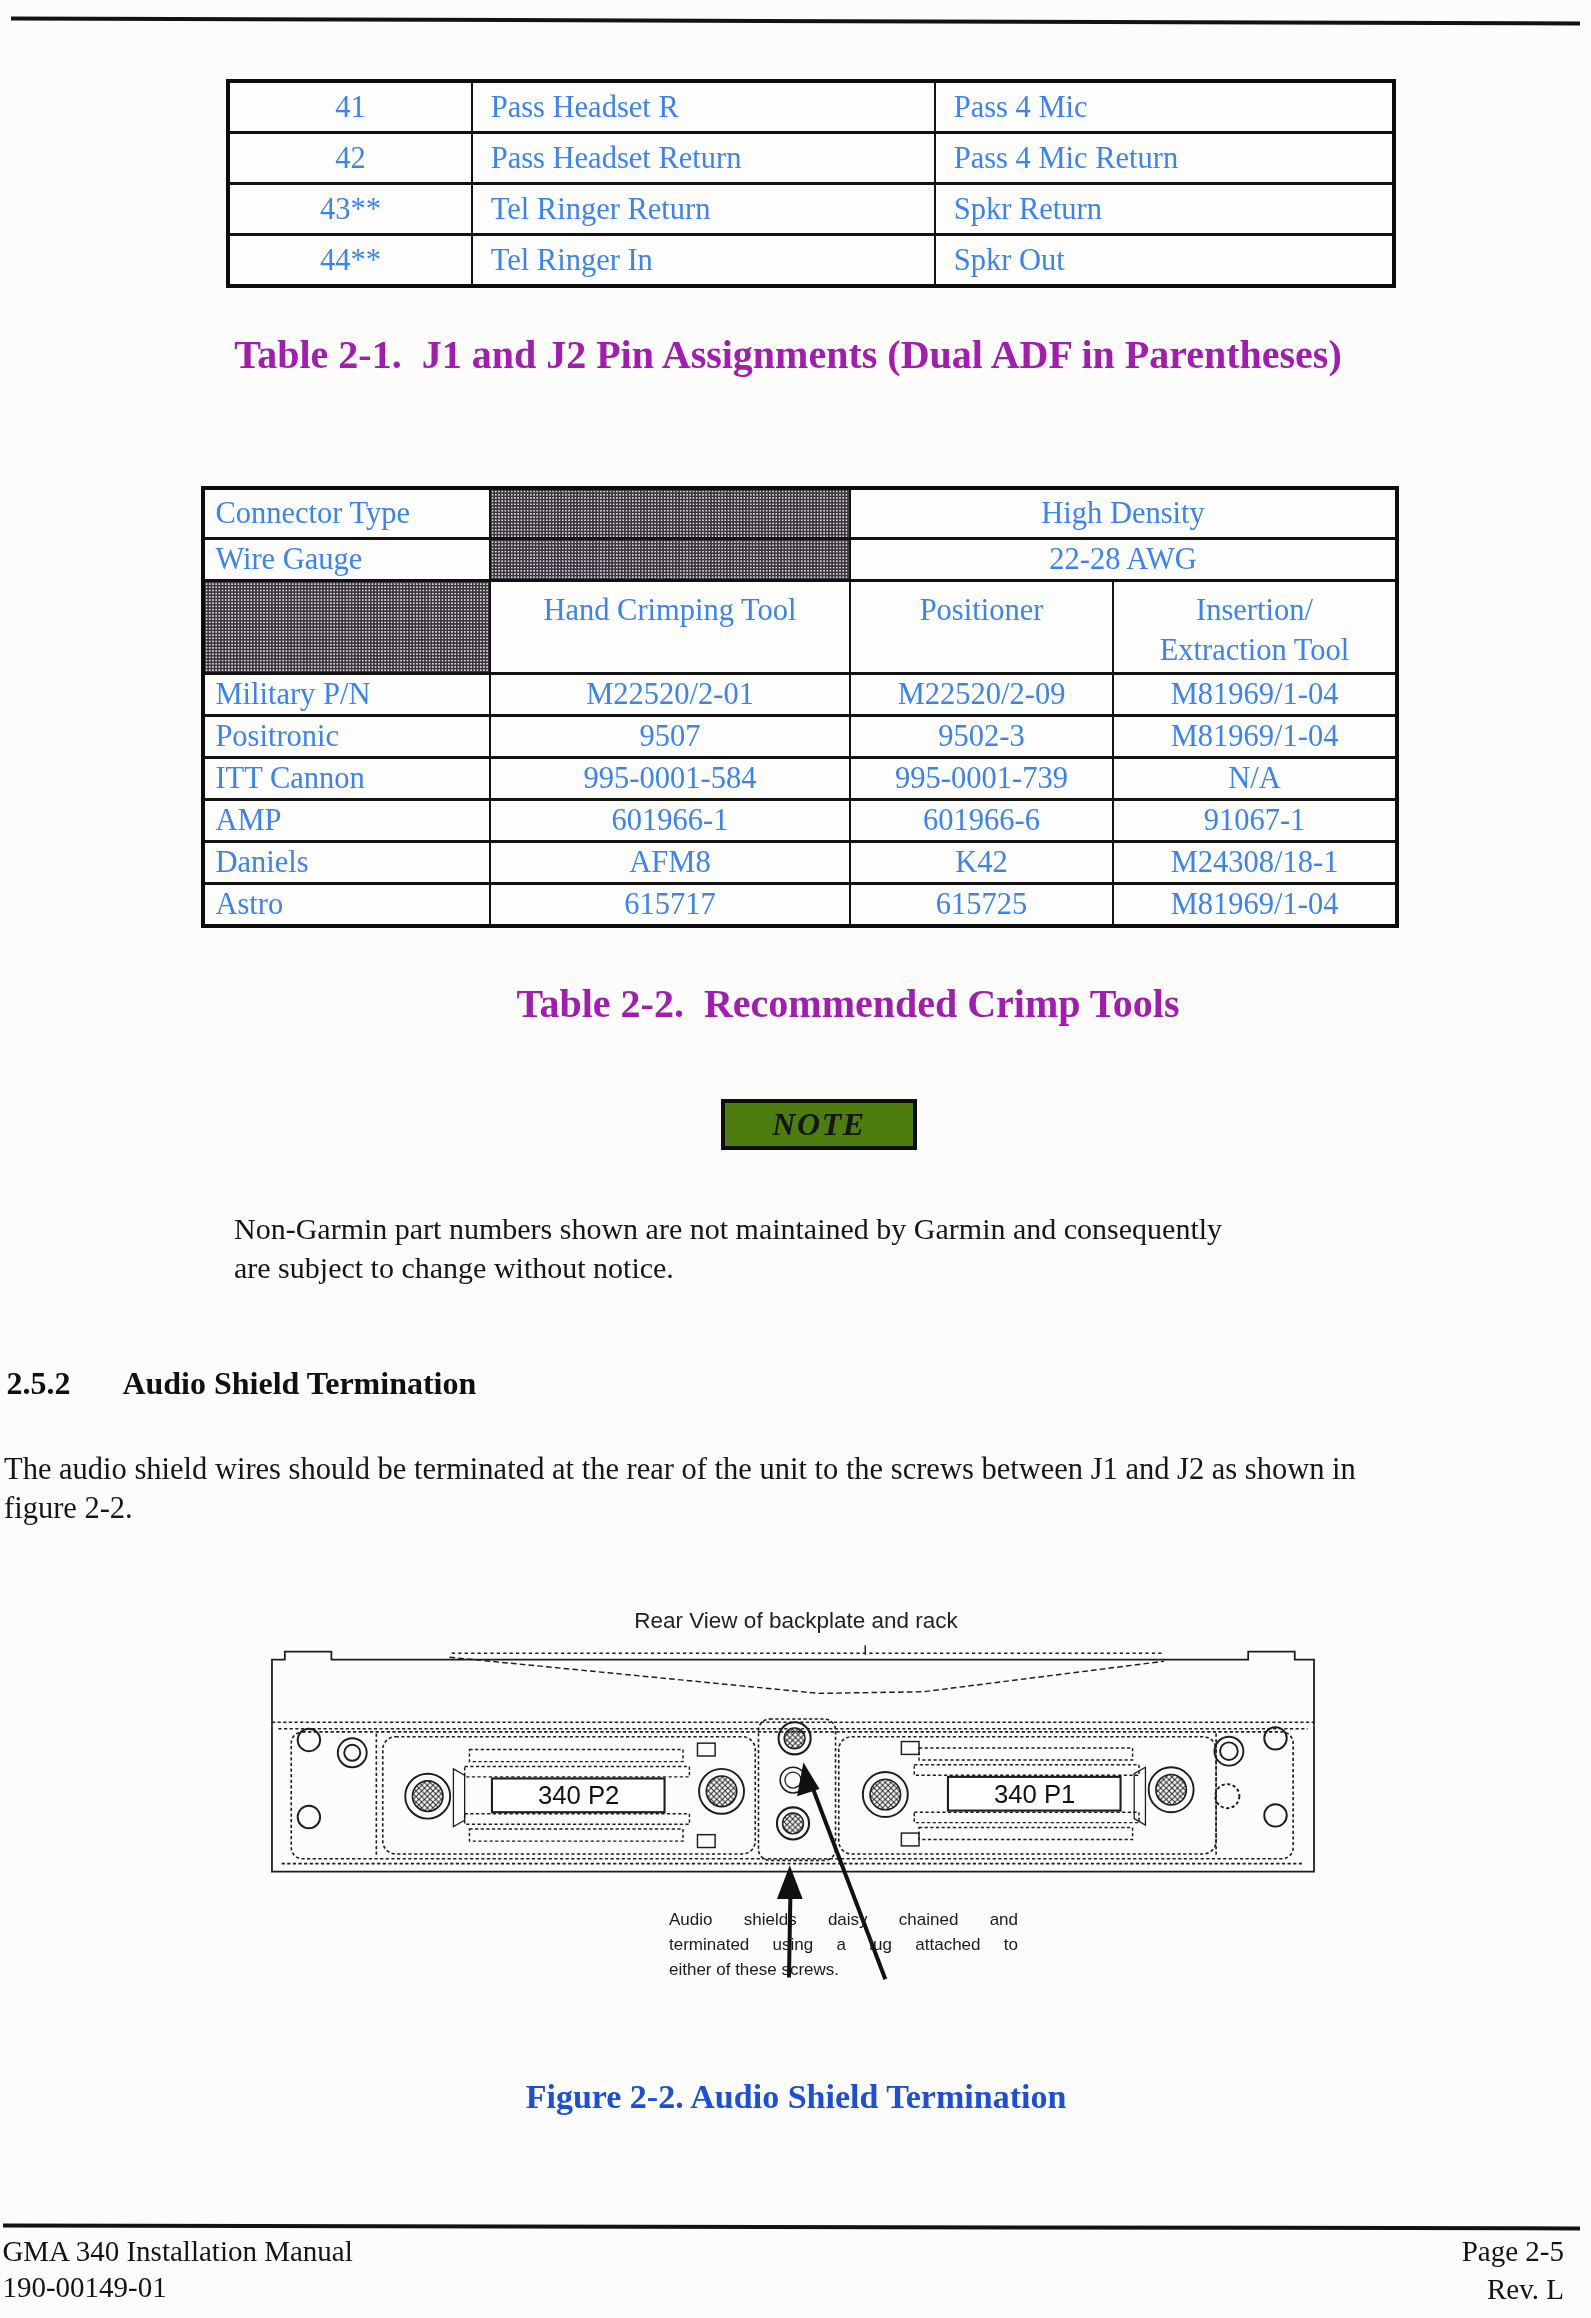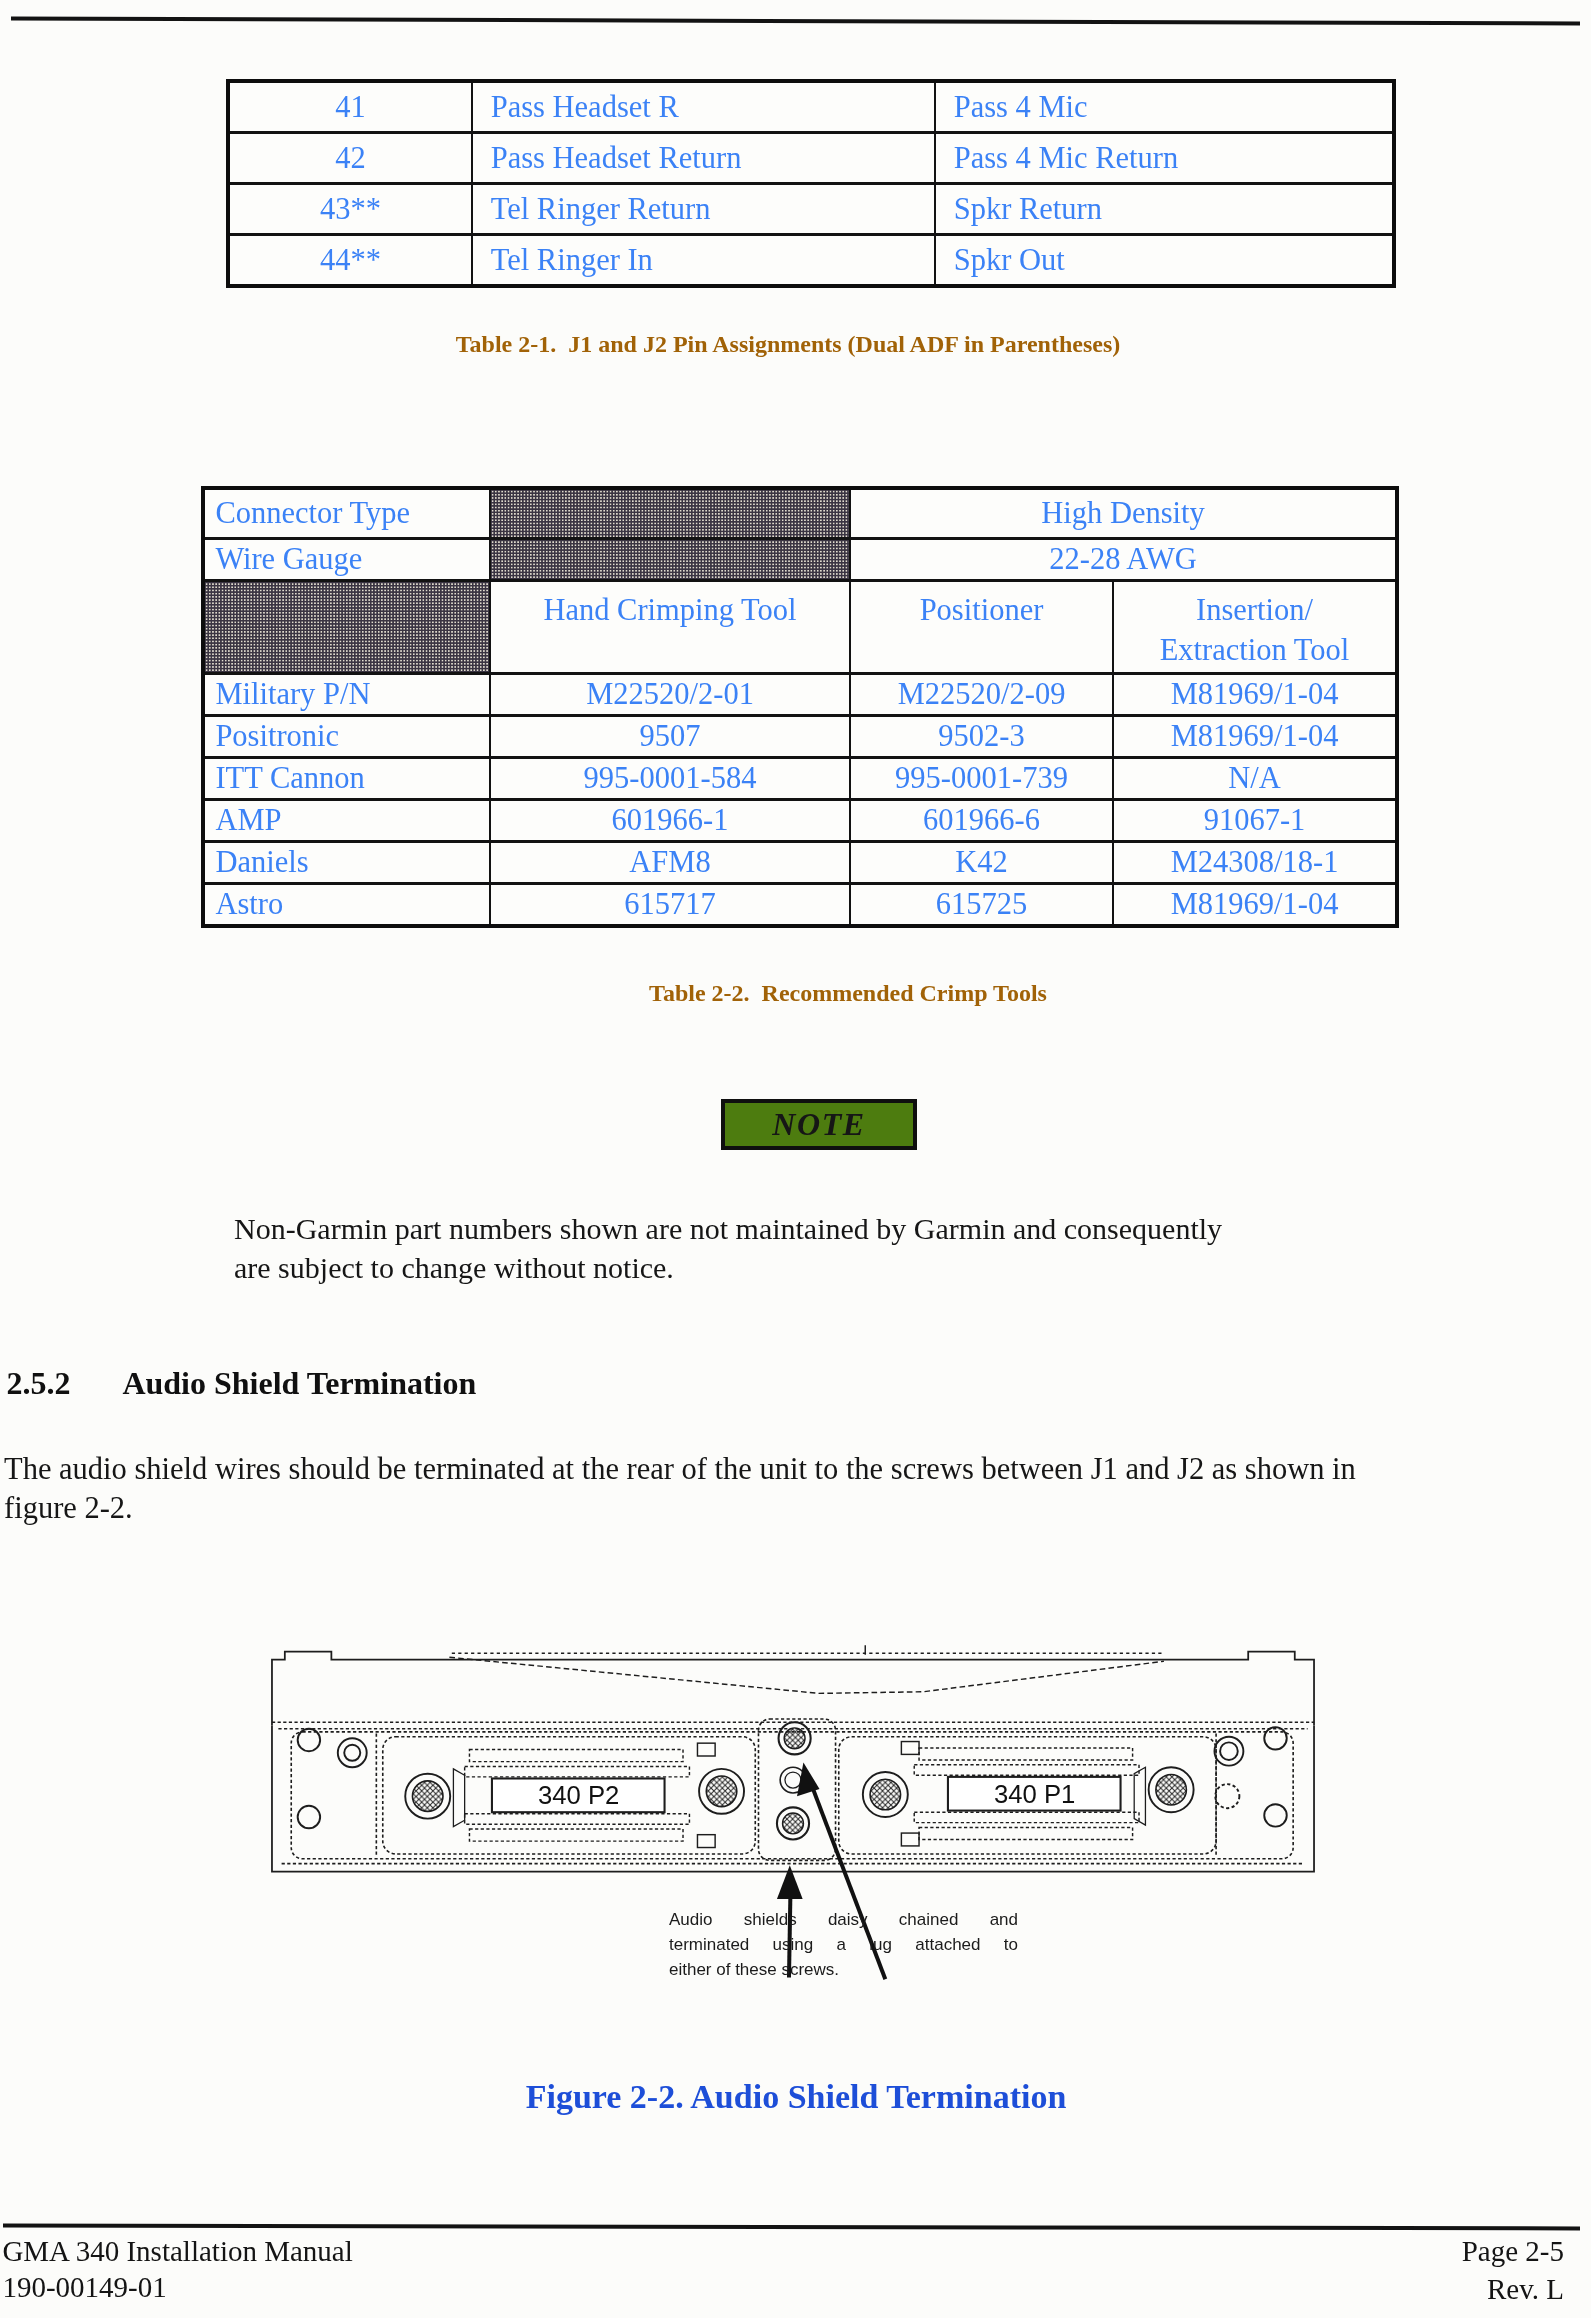--- a/index.html
+++ b/index.html
@@ -31,21 +31,21 @@
   .t2 tr.rD td { height:39px; }
   .t2 td.shade {
     padding:0;
     background-color:#3a3442;
     background-image: radial-gradient(circle at 50% 50%, rgba(234,229,214,0.95) 0 0.9px, rgba(0,0,0,0) 1.2px);
     background-size:3.2px 3.2px;
   }
 
   .caption {
     position:absolute; left:0; width:1576px; text-align:center;
-    font-weight:bold; font-size:24px; color:#a16207; white-space:pre-wrap;
+    font-weight:bold; font-size:40px; color:#a21caf; white-space:pre-wrap;
   }
   .cap1 { top:331px; }
   .cap2 { top:980px; padding-left:120px; box-sizing:border-box; }
 
   .note-box {
     position:absolute; left:721px; top:1099px; width:188px; height:43px;
     border:4px solid #0f0f0f; display:flex; align-items:center; justify-content:center;
     background:#4d7c0f;
   }
   .note-word { font-style:italic; font-weight:bold; font-size:32px; letter-spacing:1.6px; }
@@ -196,20 +196,21 @@
   </div>
 
   <div class="sec-head">
     <span class="sec-num">2.5.2</span><span class="sec-title">Audio Shield Termination</span>
   </div>
   <div class="body-text">
     <div>The audio shield wires should be terminated at the rear of the unit to the screws between J1 and J2 as shown in</div>
     <div>figure 2-2.</div>
   </div>
 
+  <div class="fig-label">Rear View of backplate and rack</div>
 
   <svg class="fig" viewBox="0 0 1310 426">
     <defs>
       <pattern id="hx" width="7" height="7" patternUnits="userSpaceOnUse">
         <path d="M0,7 L7,0 M0,0 L7,7" stroke="#2b2b2b" stroke-width="1.3" fill="none"></path>
       </pattern>
     </defs>
 
     <g fill="none" stroke="#1d1d1d" stroke-width="2.2">
       <path d="M6,104 V22 H22 V12 H80 V22 H1222 V12 H1280 V22 H1304 V104"></path>

